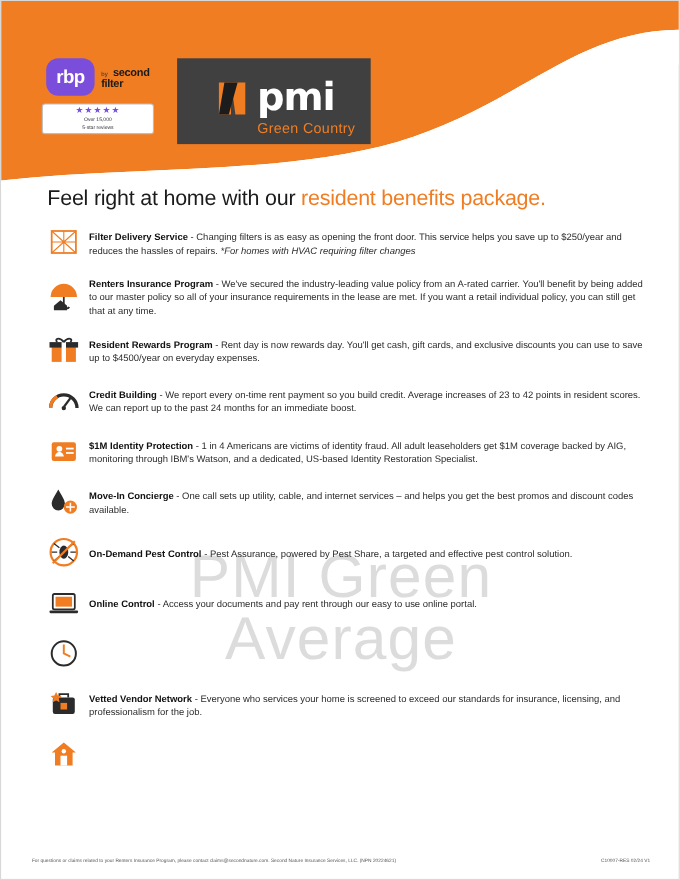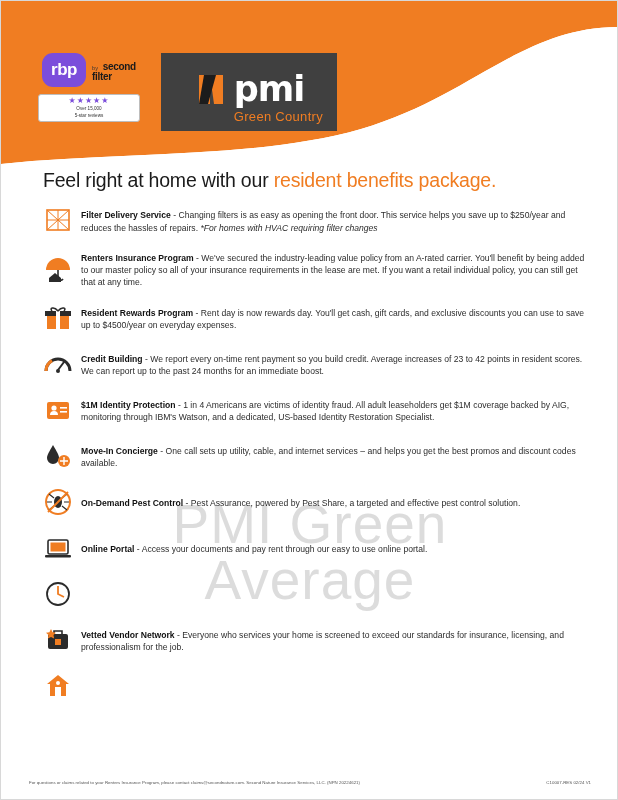--- a/index.html
+++ b/index.html
@@ -380,21 +380,21 @@
         <div class="b-body"><span class="b-title">On-Demand Pest Control</span><span> - Pest Assurance, powered by Pest Share, a targeted and effective pest control solution.</span></div>
       </div>
       <div class="benefit">
         <div class="b-icon">
           <svg width="30" height="30" viewBox="0 0 30 30">
             <rect x="5" y="7" width="20" height="14" rx="1.5" fill="none" stroke="#2b2b2b" stroke-width="1.6"></rect>
             <rect x="7.5" y="9.5" width="15" height="9" fill="#f07d22"></rect>
             <rect x="2" y="22" width="26" height="2.4" rx="1" fill="#2b2b2b"></rect>
           </svg>
         </div>
-        <div class="b-body"><span class="b-title">Online Portal</span><span> - Access your documents and pay rent through our easy to use online portal.</span></div>
+        <div class="b-body"><span class="b-title">Online Control</span><span> - Access your documents and pay rent through our easy to use online portal.</span></div>
       </div>
       <div class="benefit">
         <div class="b-icon">
           <svg width="30" height="30" viewBox="0 0 30 30">
             <circle cx="15" cy="15" r="11" fill="none" stroke="#2b2b2b" stroke-width="1.8"></circle>
             <path d="M15 7 V15 L21 18" stroke="#f07d22" stroke-width="1.8" fill="none"></path>
           </svg>
         </div>
       </div>
       <div class="benefit">

